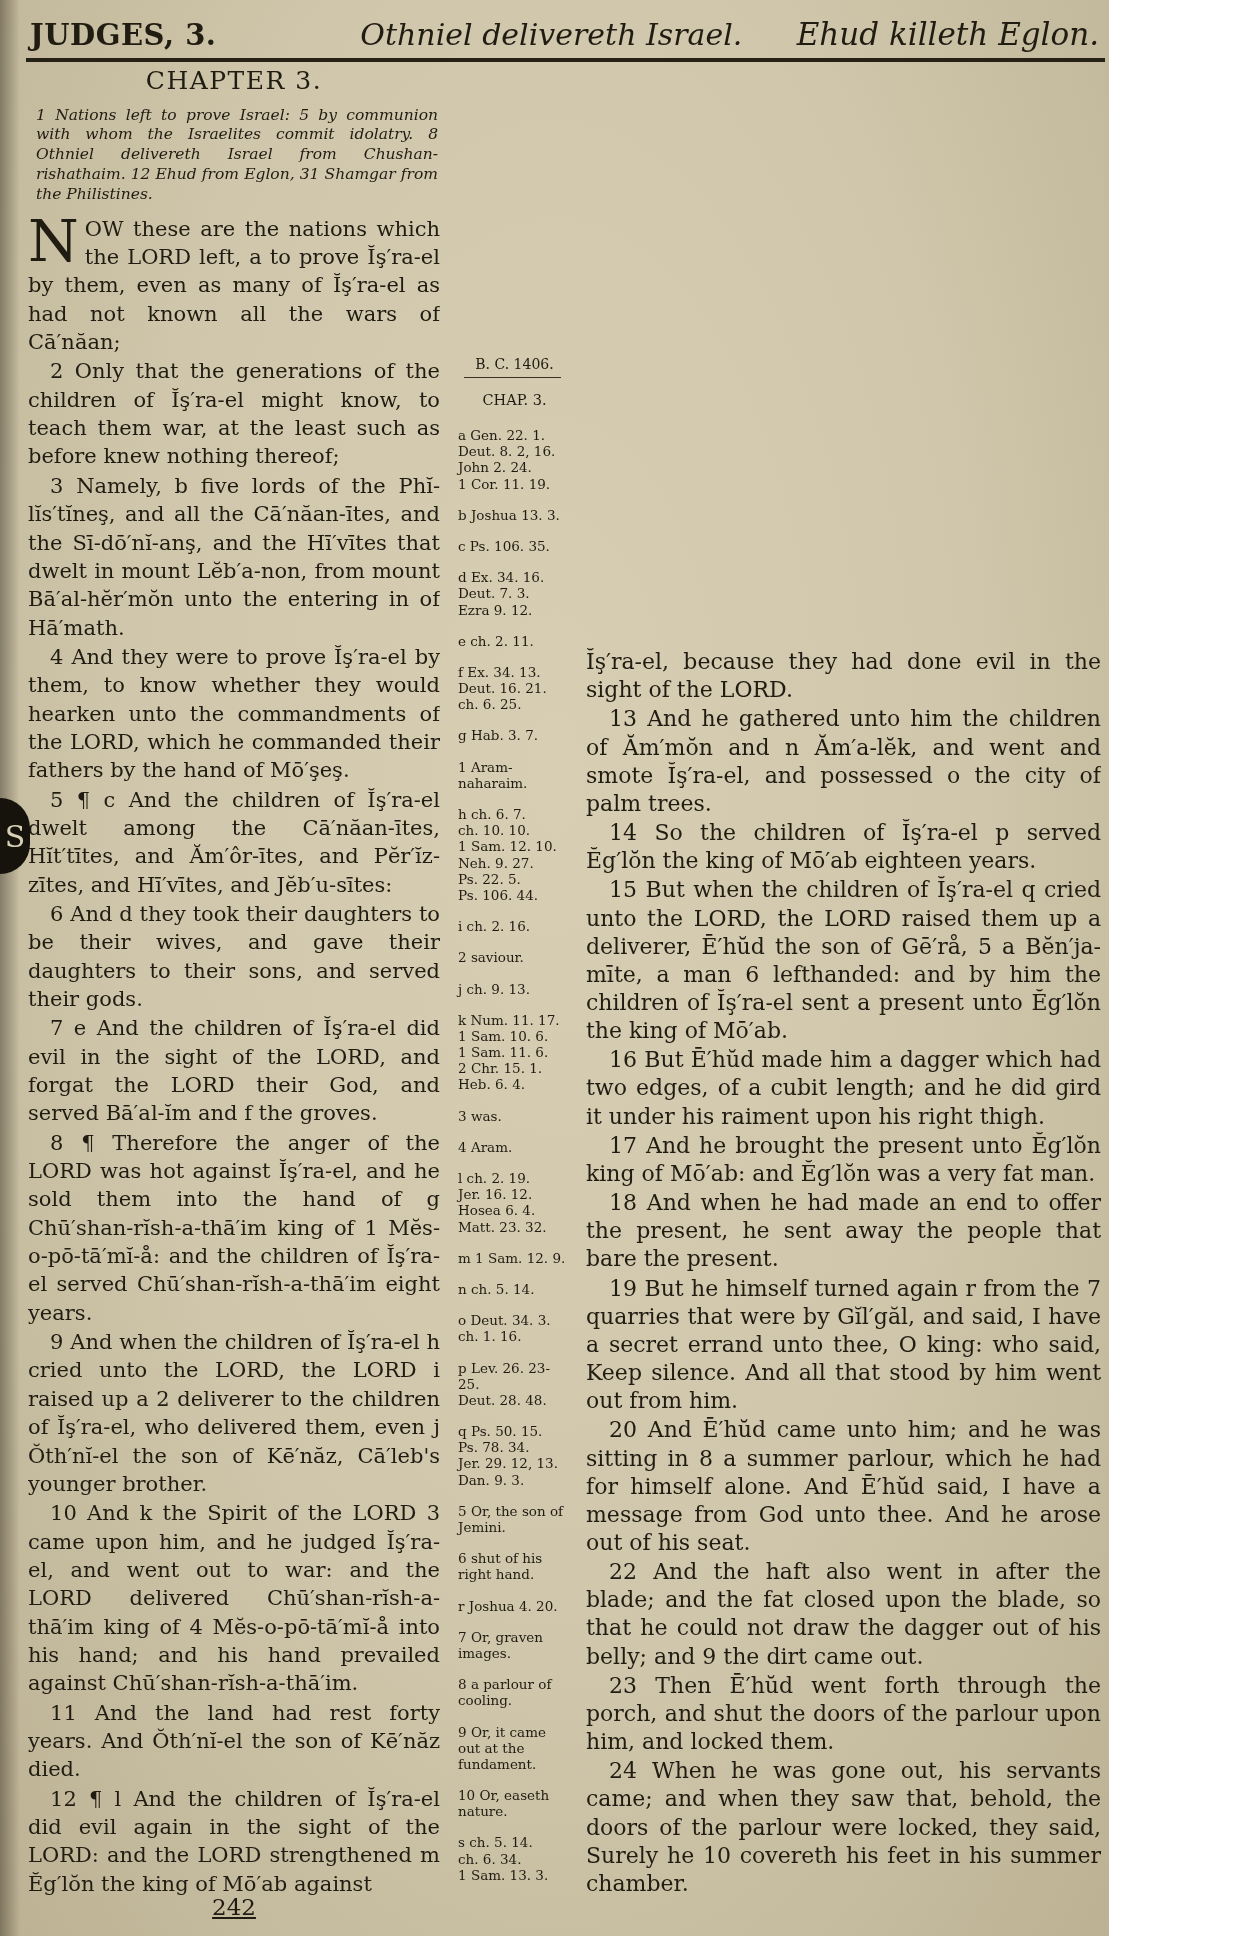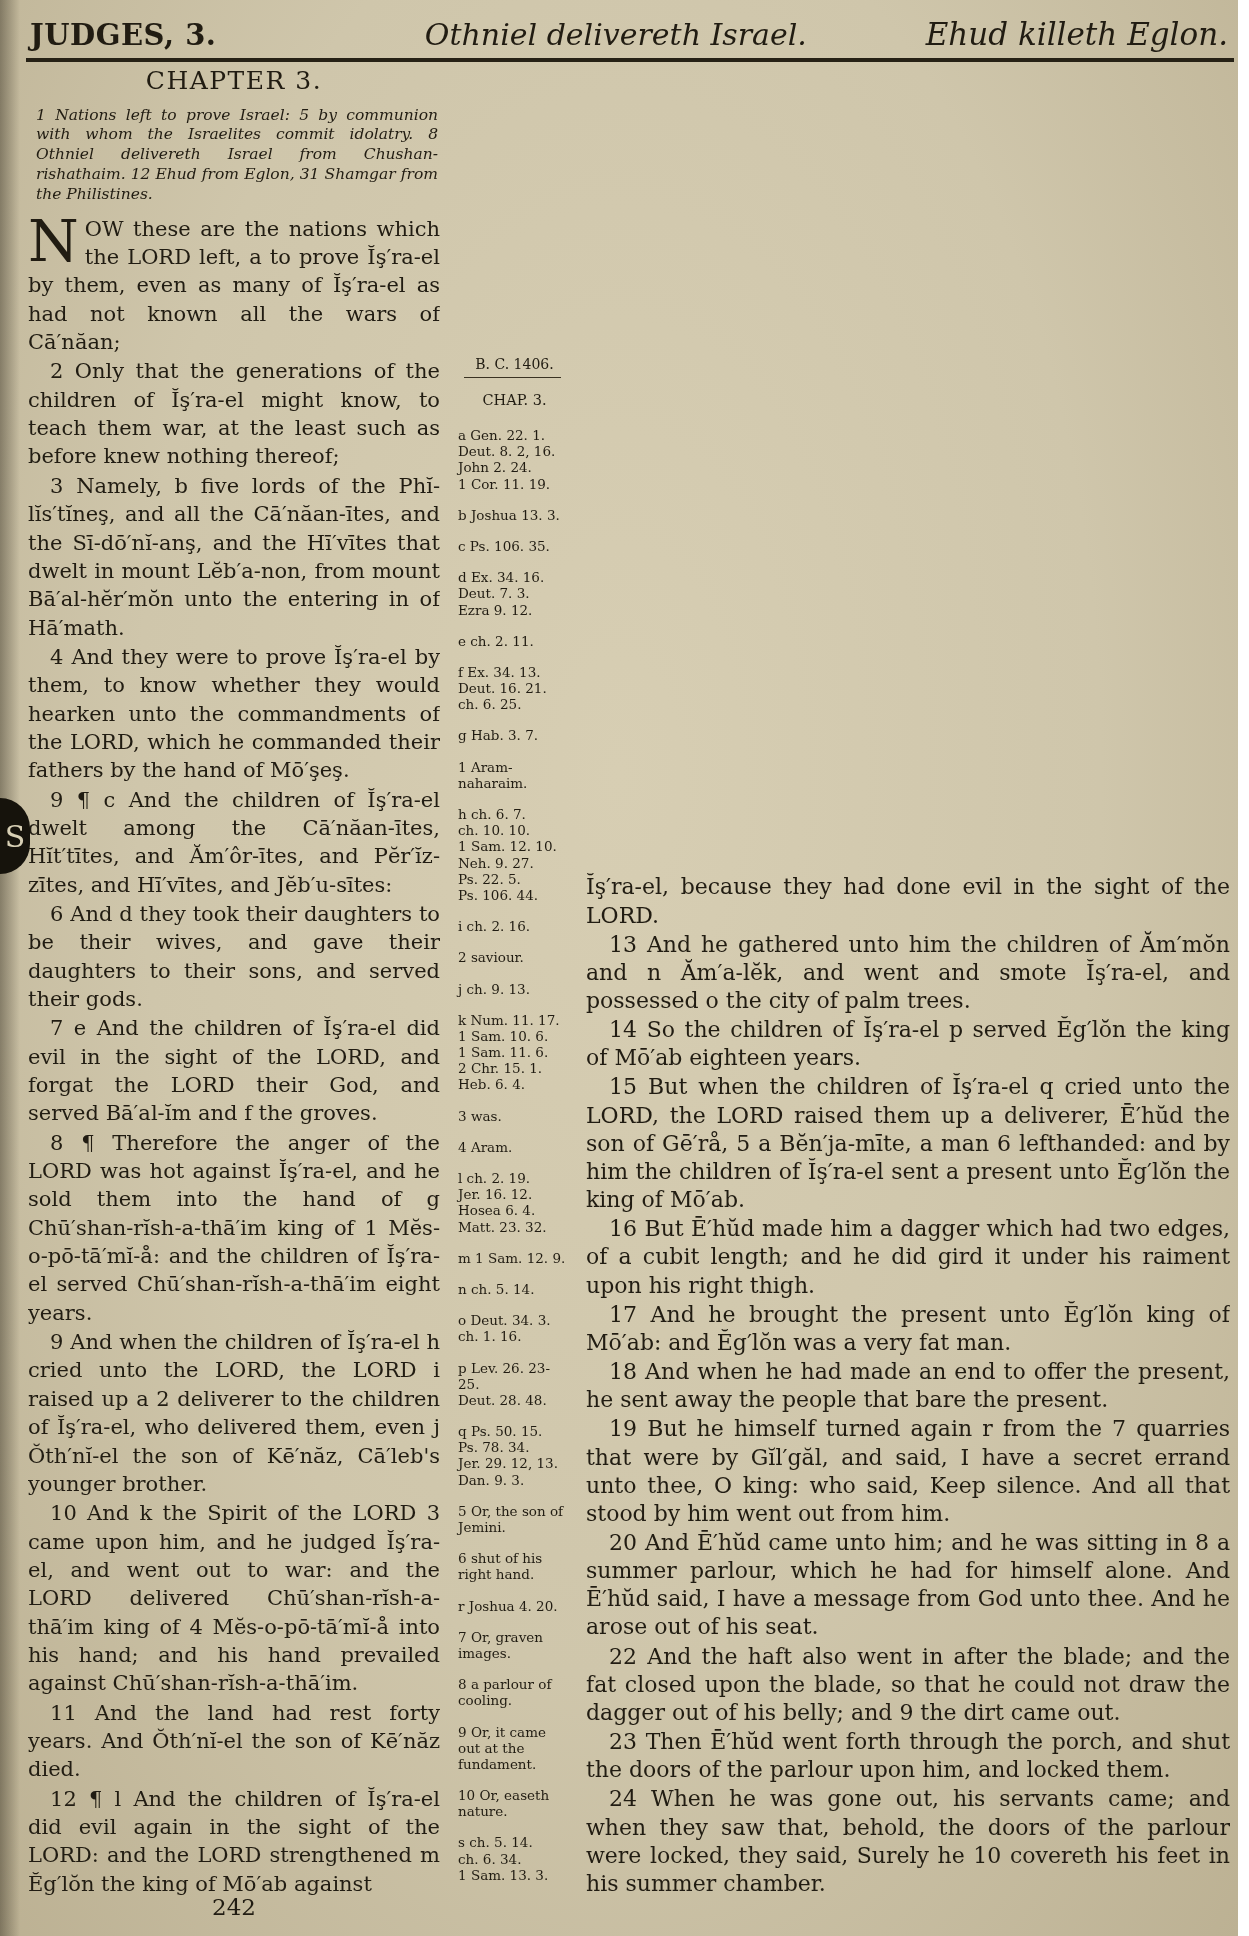--- a/index.html
+++ b/index.html
@@ -1,20 +1,20 @@
 <!DOCTYPE html>
 <html><head>
 <meta charset="utf-8">
 <style>
   * { box-sizing: border-box; }
   html, body { margin: 0; padding: 0; }
 
   .page {
     position: relative;
-    width: 1238px;
+    width: 1109px;
     height: 1936px;
     overflow: hidden;
     background: radial-gradient(ellipse at 50% 40%, #d7ceb3 0%, #cfc6ab 55%, #bcb193 100%);
     color: #211c12;
     font-family: "DejaVu Serif", "Liberation Serif", serif;
   }
   .page::before {
     content: "";
     position: absolute;
     left: 0; top: 0; bottom: 0;
@@ -130,20 +130,21 @@
   .ref-entry { white-space: pre-line; margin: 0 0 15px 0; }
 
   
   .page-number {
     position: absolute;
     bottom: 16px;
     left: 28px;
     width: 412px;
     text-align: center;
     font-size: 23px;
+    text-decoration: underline;
   }
   .thumb-tab {
     position: absolute;
     left: 0;
     top: 798px;
     width: 30px;
     height: 76px;
     background: #16130c;
     border-radius: 0 40px 40px 0;
     display: flex;
@@ -172,21 +173,21 @@
       <p class="continuation">nations, without driving them out hastily; neither delivered he them into the hand of Jŏsh′u-å.</p>
       <h2 class="chapter-heading">CHAPTER 3.</h2>
       <p class="chapter-summary">1 Nations left to prove Israel: 5 by communion with whom the Israelites commit idolatry. 8 Othniel delivereth Israel from Chushan-rishathaim. 12 Ehud from Eglon, 31 Shamgar from the Philistines.</p>
       <p class="opening-verse">
         <span class="drop-cap">N</span><span>OW these are the nations which the LORD left, a to prove Ĭş′ra-el by them, even as many of Ĭş′ra-el as had not known all the wars of Cā′năan;</span>
       </p>
       <div>
           <p class="verse">2 Only that the generations of the children of Ĭş′ra-el might know, to teach them war, at the least such as before knew nothing thereof;</p>
           <p class="verse">3 Namely, b five lords of the Phĭ-lĭs′tĭneş, and all the Cā′năan-ītes, and the Sī-dō′nĭ-anş, and the Hī′vītes that dwelt in mount Lĕb′a-non, from mount Bā′al-hĕr′mŏn unto the entering in of Hā′math.</p>
           <p class="verse">4 And they were to prove Ĭş′ra-el by them, to know whether they would hearken unto the commandments of the LORD, which he commanded their fathers by the hand of Mō′şeş.</p>
-          <p class="verse">9 ¶ c And the children of Ĭş′ra-el dwelt among the Cā′năan-ītes, Hĭt′tītes, and Ăm′ôr-ītes, and Pĕr′ĭz-zītes, and Hī′vītes, and Jĕb′u-sītes:</p>
+          <p class="verse">5 ¶ c And the children of Ĭş′ra-el dwelt among the Cā′năan-ītes, Hĭt′tītes, and Ăm′ôr-ītes, and Pĕr′ĭz-zītes, and Hī′vītes, and Jĕb′u-sītes:</p>
           <p class="verse">6 And d they took their daughters to be their wives, and gave their daughters to their sons, and served their gods.</p>
           <p class="verse">7 e And the children of Ĭş′ra-el did evil in the sight of the LORD, and forgat the LORD their God, and served Bā′al-ĭm and f the groves.</p>
           <p class="verse">8 ¶ Therefore the anger of the LORD was hot against Ĭş′ra-el, and he sold them into the hand of g Chū′shan-rĭsh-a-thā′im king of 1 Mĕs-o-pō-tā′mĭ-å: and the children of Ĭş′ra-el served Chū′shan-rĭsh-a-thā′im eight years.</p>
           <p class="verse">9 And when the children of Ĭş′ra-el h cried unto the LORD, the LORD i raised up a 2 deliverer to the children of Ĭş′ra-el, who delivered them, even j Ŏth′nĭ-el the son of Kē′năz, Cā′leb's younger brother.</p>
           <p class="verse">10 And k the Spirit of the LORD 3 came upon him, and he judged Ĭş′ra-el, and went out to war: and the LORD delivered Chū′shan-rĭsh-a-thā′im king of 4 Mĕs-o-pō-tā′mĭ-å into his hand; and his hand prevailed against Chū′shan-rĭsh-a-thā′im.</p>
           <p class="verse">11 And the land had rest forty years. And Ŏth′nĭ-el the son of Kē′năz died.</p>
           <p class="verse">12 ¶ l And the children of Ĭş′ra-el did evil again in the sight of the LORD: and the LORD strengthened m Ĕg′lŏn the king of Mō′ab against</p>
         </div>
     </section>
 

